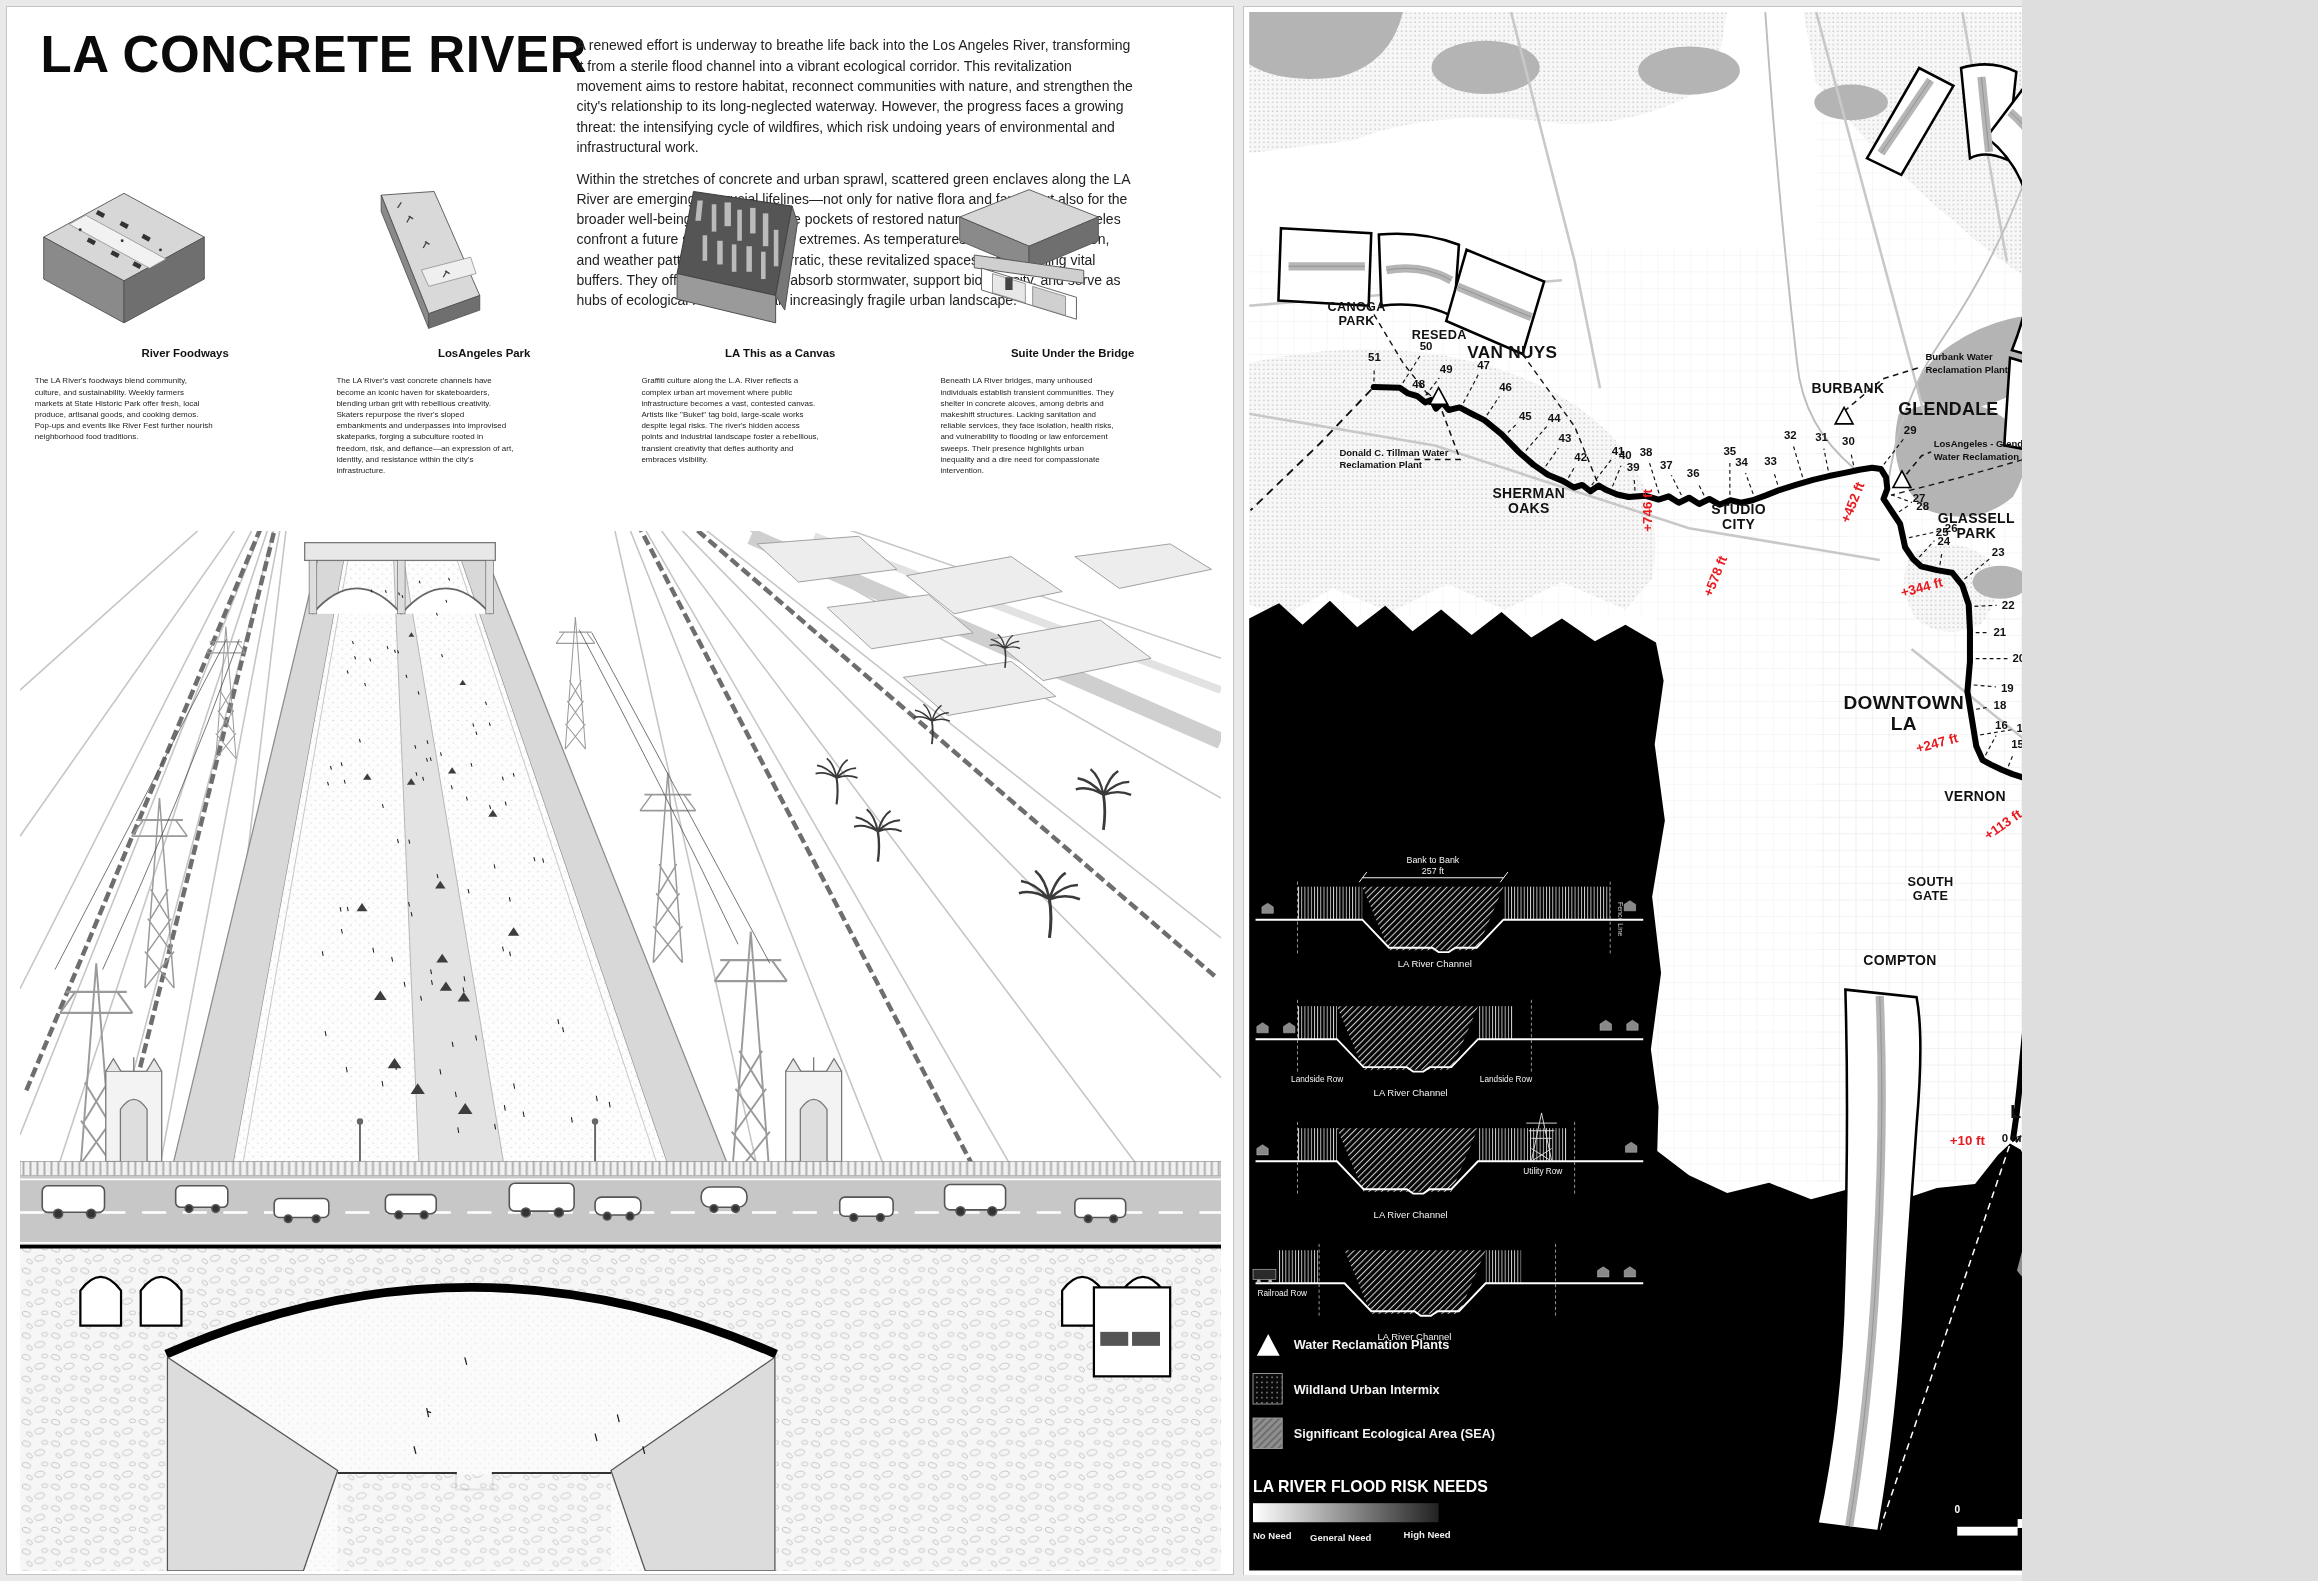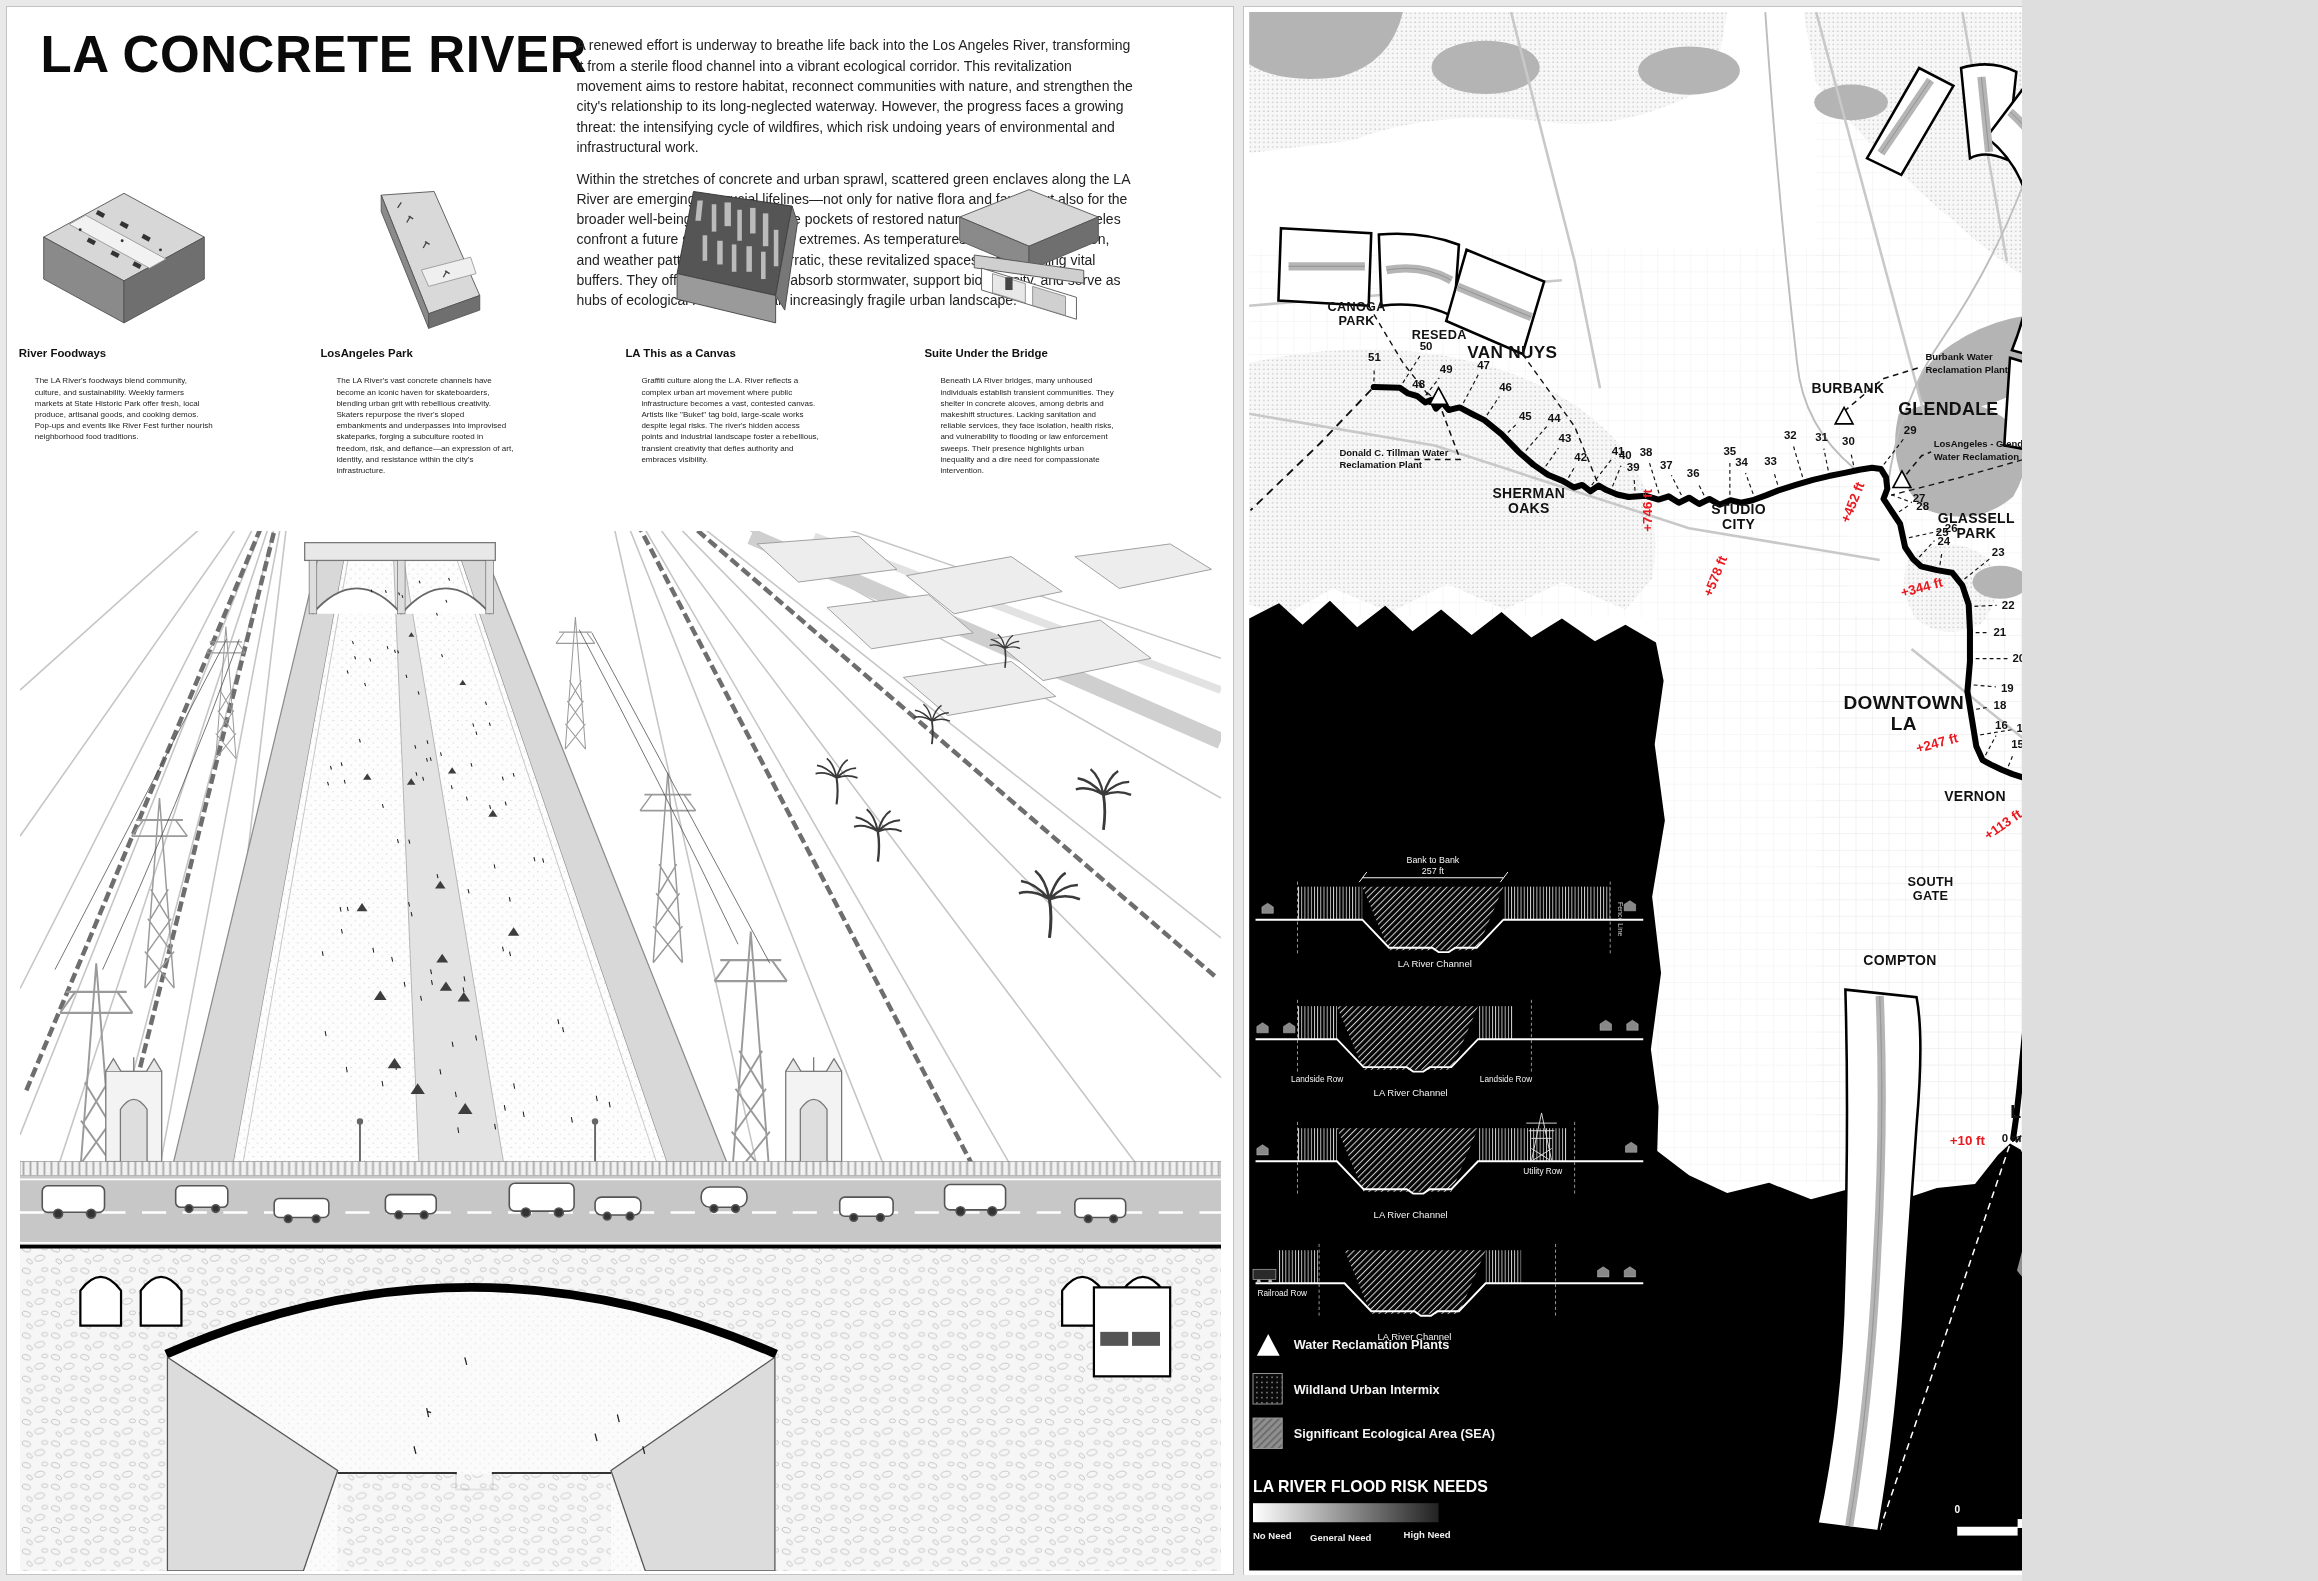--- a/index.html
+++ b/index.html
@@ -5,21 +5,21 @@
   html,body{margin:0;padding:0;background:#dedede;font-family:"Liberation Sans",sans-serif;}
   #stage{position:relative;width:2022px;height:1582px;background:#e9e9e9;overflow:hidden;}
   .panel{position:absolute;background:#fff;border:0.6px solid #c3c3c3;box-sizing:border-box;}
   #poster-panel{left:6.4px;top:6.4px;width:1228px;height:1569px;}
   #map-panel{left:1243px;top:6.4px;width:1069px;height:1569px;}
   #poster-title{position:absolute;left:33px;top:18px;font-size:51px;font-weight:bold;letter-spacing:0.6px;color:#0a0a0a;white-space:nowrap;}
   #intro{position:absolute;left:569px;top:28px;width:559px;font-size:14px;line-height:1.45;color:#222;}
   #intro p{margin:0 0 11.4px 0;}
   .feature{position:absolute;width:210px;top:172px;height:343px;}
   .feature .icon-box{height:159px;display:flex;align-items:center;justify-content:center;}
-  .feature h3{font-size:11.4px;font-weight:bold;margin:9px 0 9px 0;color:#111;}
+  .feature h3{font-size:11.4px;font-weight:bold;margin:9px 0 9px 0;color:#111;text-align:right;}
   .feature p{font-size:8px;line-height:1.4;color:#222;margin:16px;}
   #illustration-wrap{position:absolute;left:12.7px;top:524px;width:1201px;height:1040px;}
   svg text{font-family:"Liberation Sans",sans-serif;}
   .nb{font-weight:bold;fill:#111;letter-spacing:.5px;}
   .mile-num{font-size:18px;font-weight:600;fill:#111;}
   .red-elev{font-weight:bold;font-size:21px;}
   .wrp-label{font-size:15px;font-weight:bold;fill:#111;}
   .sec-label{fill:#f4f4f4;}
   .legend-label{fill:#f4f4f4;font-size:20px;font-weight:bold;}
 </style>

